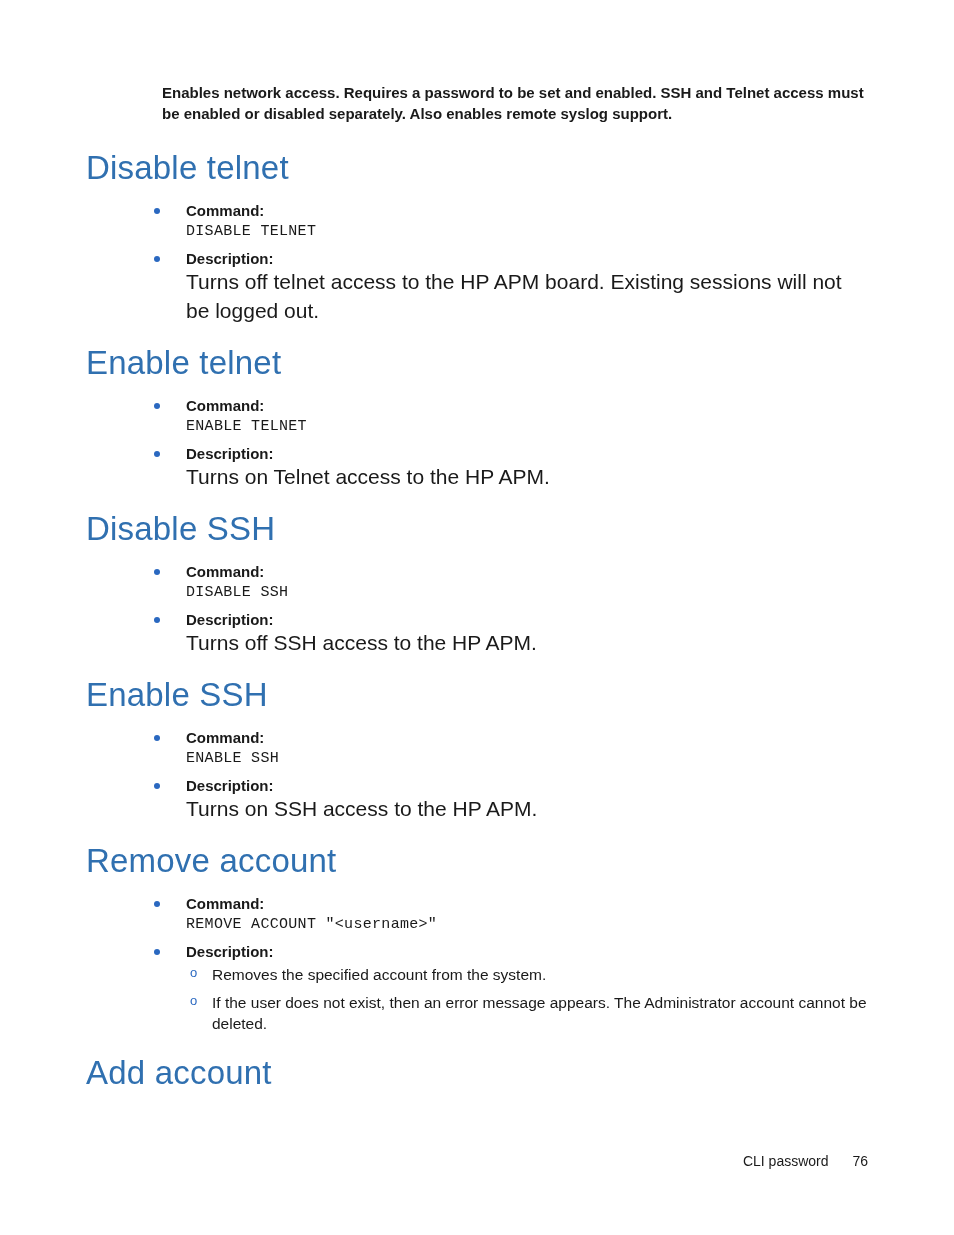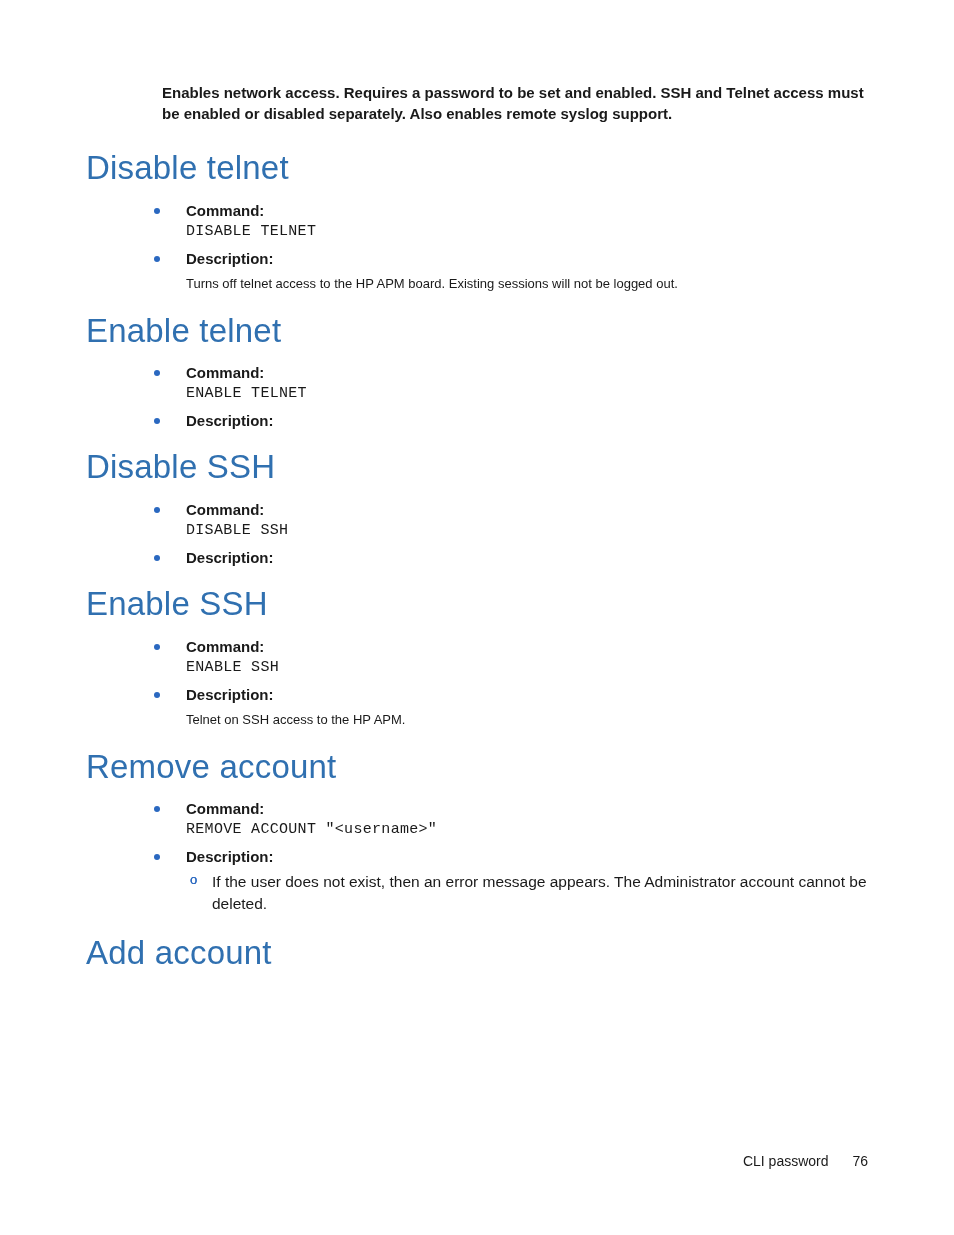--- a/index.html
+++ b/index.html
@@ -49,23 +49,23 @@
     font-weight: 700;
     font-size: 15px;
   }
   .code {
     font-family: "Courier New", Courier, monospace;
     font-size: 15px;
     margin-top: 4px;
     letter-spacing: 0.3px;
   }
   .desc-text {
-    font-size: 13px;
+    font-size: 21px;
     line-height: 1.4;
-    margin-top: 8px;
+    margin-top: 0;
   }
   ul.sub-list {
     list-style: none;
     margin: 4px 0 0 26px;
   }
   ul.sub-list > li {
     position: relative;
     padding-left: 0;
     margin-bottom: 6px;
     font-size: 15.5px;
@@ -109,63 +109,66 @@
 <h2 class="section-heading">Enable telnet</h2>
 <ul class="top-list">
   <li>
     <span class="bullet-dot"></span>
     <div class="label">Command:</div>
     <div class="code">ENABLE TELNET</div>
   </li>
   <li>
     <span class="bullet-dot"></span>
     <div class="label">Description:</div>
+    <div class="desc-text">Turns on Telnet access to the HP APM.</div>
   </li>
 </ul>
 
 <h2 class="section-heading">Disable SSH</h2>
 <ul class="top-list">
   <li>
     <span class="bullet-dot"></span>
     <div class="label">Command:</div>
     <div class="code">DISABLE SSH</div>
   </li>
   <li>
     <span class="bullet-dot"></span>
     <div class="label">Description:</div>
+    <div class="desc-text">Turns off SSH access to the HP APM.</div>
   </li>
 </ul>
 
 <h2 class="section-heading">Enable SSH</h2>
 <ul class="top-list">
   <li>
     <span class="bullet-dot"></span>
     <div class="label">Command:</div>
     <div class="code">ENABLE SSH</div>
   </li>
   <li>
     <span class="bullet-dot"></span>
     <div class="label">Description:</div>
-    <div class="desc-text">Telnet on SSH access to the HP APM.</div>
+    <div class="desc-text">Turns on SSH access to the HP APM.</div>
   </li>
 </ul>
 
 <h2 class="section-heading">Remove account</h2>
 <ul class="top-list">
   <li>
     <span class="bullet-dot"></span>
     <div class="label">Command:</div>
     <div class="code">REMOVE ACCOUNT "&lt;username&gt;"</div>
   </li>
   <li>
     <span class="bullet-dot"></span>
     <div class="label">Description:</div>
     <ul class="sub-list">
       <li>
         <span class="sub-bullet">o</span>
+        <span>Removes the specified account from the system.</span>
       </li>
       <li>
         <span class="sub-bullet">o</span>
         <span>If the user does not exist, then an error message appears. The Administrator account cannot be deleted.</span>
       </li>
     </ul>
   </li>
 </ul>
 
 <h2 class="section-heading last-heading">Add account</h2>

